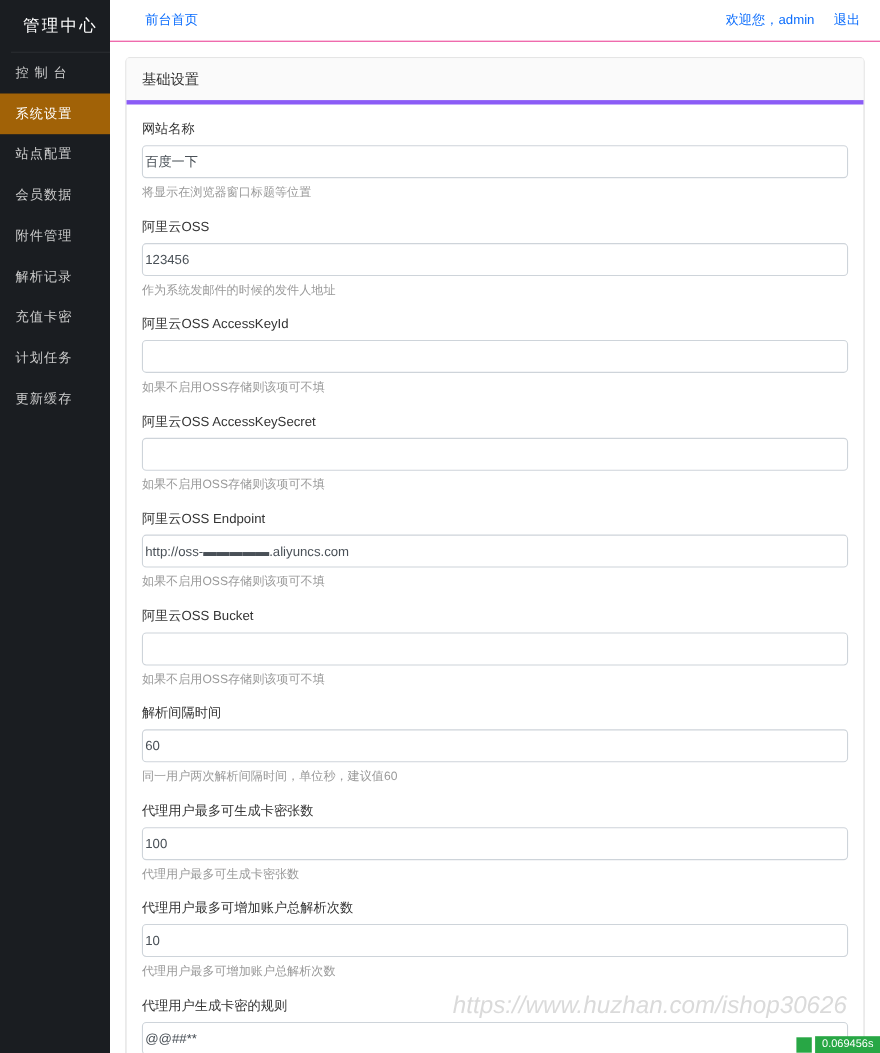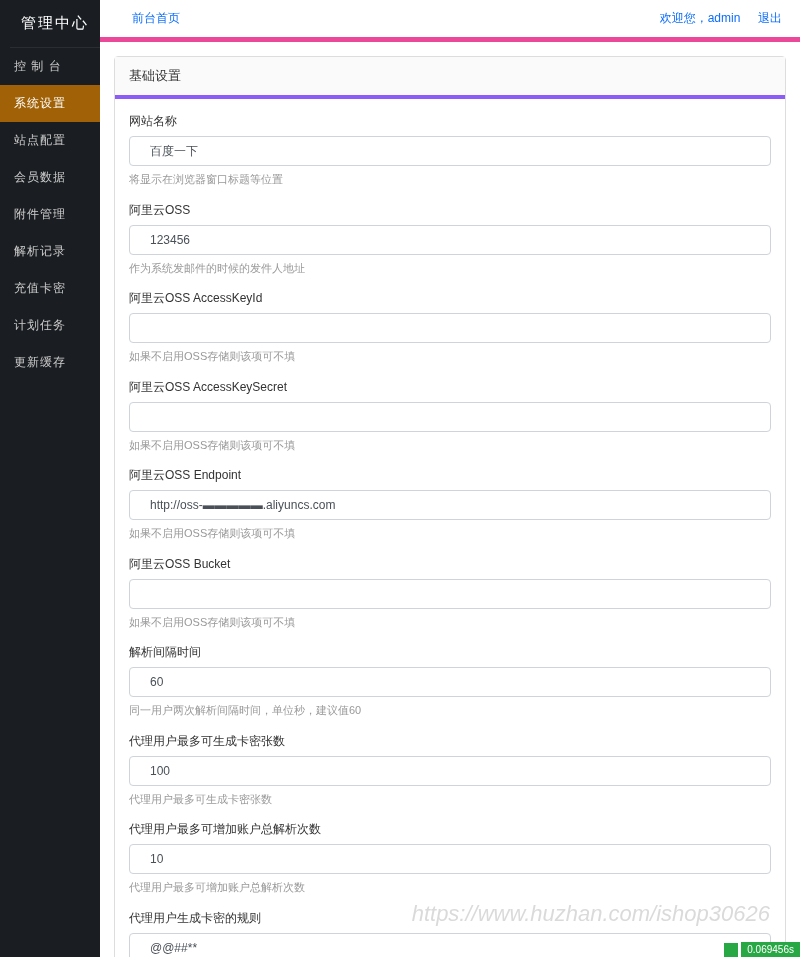--- a/index.html
+++ b/index.html
@@ -3,29 +3,29 @@
   <meta charset="utf-8">
   <style>
     * { box-sizing: border-box; margin: 0; padding: 0; }
     body { font-family: -apple-system, "Helvetica Neue", Arial, sans-serif; font-size: 13px; color: #333; background: #fff; }
     .layout { display: flex; min-height: 957px; }
     .sidebar { width: 100px; background: #1a1d21; color: #fff; flex-shrink: 0; }
     .sidebar-title { padding: 14px 0; text-align: center; font-size: 15px; letter-spacing: 2px; border-bottom: 1px solid #2a2d31; margin-left: 10px; }
     .sidebar-item { padding: 10px 14px; font-size: 12px; color: #ccc; cursor: pointer; letter-spacing: 1px; }
     .sidebar-item.active { background: #a16207; color: #fff; }
     .main { flex: 1; display: flex; flex-direction: column; }
-    .topbar { display: flex; justify-content: space-between; padding: 10px 18px; border-bottom: 5px solid #ec4899; }
+    .topbar { display: flex; justify-content: space-between; padding: 10px 18px; border-bottom: 1px solid #ec4899; }
     .topbar a { color: #0d6efd; text-decoration: none; font-size: 12px; margin-left: 14px; }
     .content-wrap { padding: 14px; flex: 1; }
     .panel { border: 1px solid #ddd; border-radius: 4px; }
     .panel-header { padding: 10px 14px; border-bottom: 4px solid #8b5cf6; font-size: 13px; background: #fafafa; }
     .panel-body { padding: 14px; }
     .form-group { margin-bottom: 14px; }
     .form-label { display: block; font-size: 12px; margin-bottom: 6px; color: #333; }
-    .form-control { width: 100%; padding: 7px 20px; border: 1px solid #ced4da; border-radius: 4px; font-size: 12px; color: #495057; }
+    .form-control { width: 100%; padding: 7px 2px; border: 1px solid #ced4da; border-radius: 4px; font-size: 12px; color: #495057; }
     .form-hint { font-size: 11px; color: #999; margin-top: 5px; line-height: 1.5; }
     .watermark { position: fixed; bottom: 30px; right: 30px; font-size: 22px; color: rgba(150,150,150,0.35); font-style: italic; pointer-events: none; }
     .timer-badge { position: fixed; bottom: 0; right: 0; background: #28a745; color: #fff; font-size: 10px; padding: 2px 6px; margin-left: 38px; }
     .timer-icon { position: fixed; bottom: 0; right: 62px; width: 14px; height: 14px; background: #28a745; }
   </style>
 </head>
 <body>
 
 <div class="layout">
   <aside class="sidebar">

